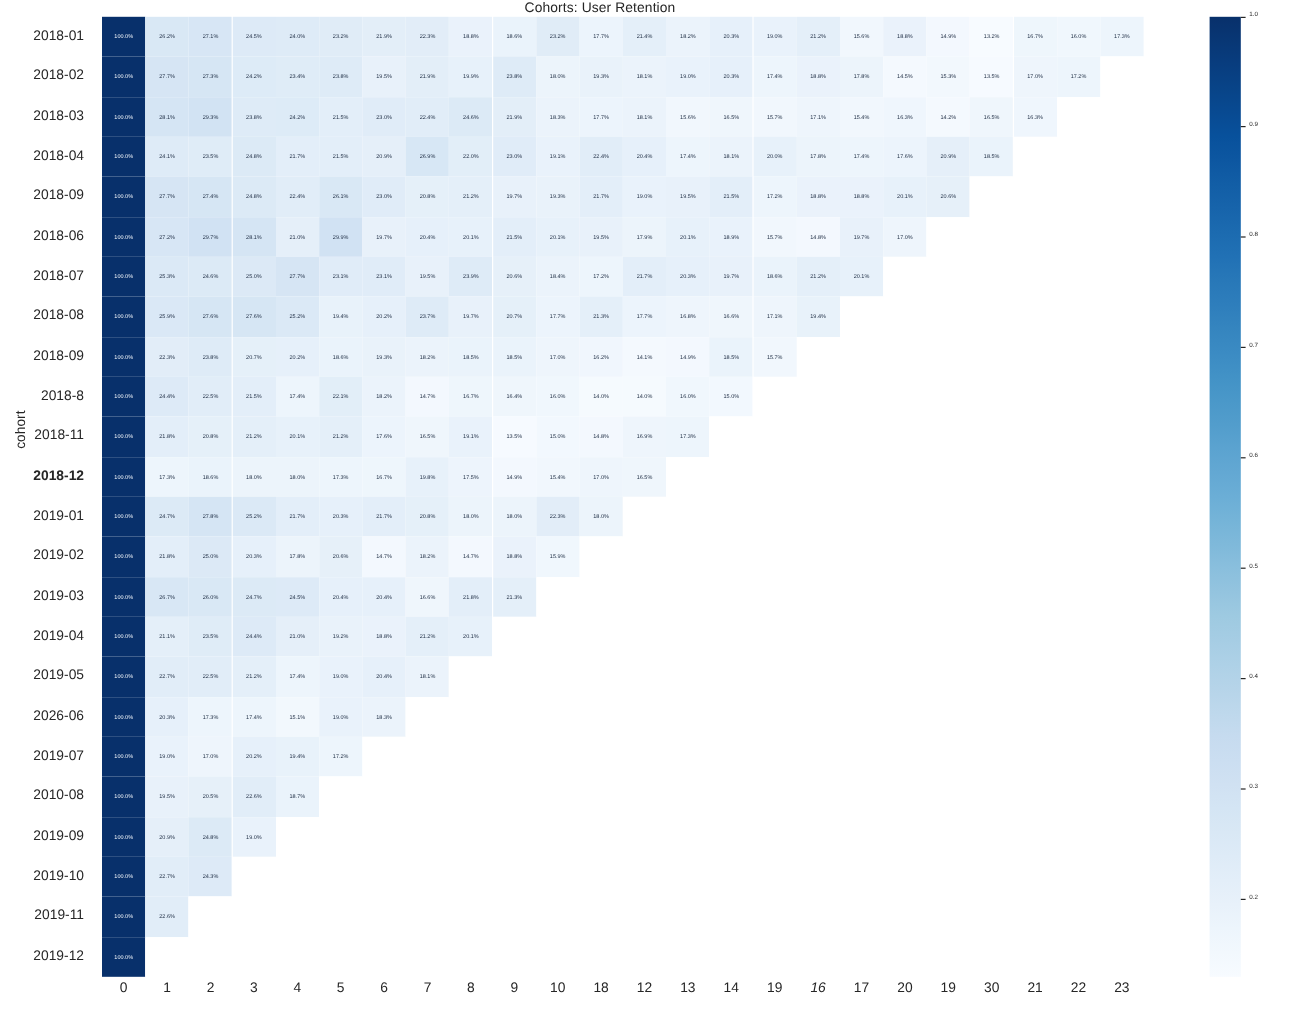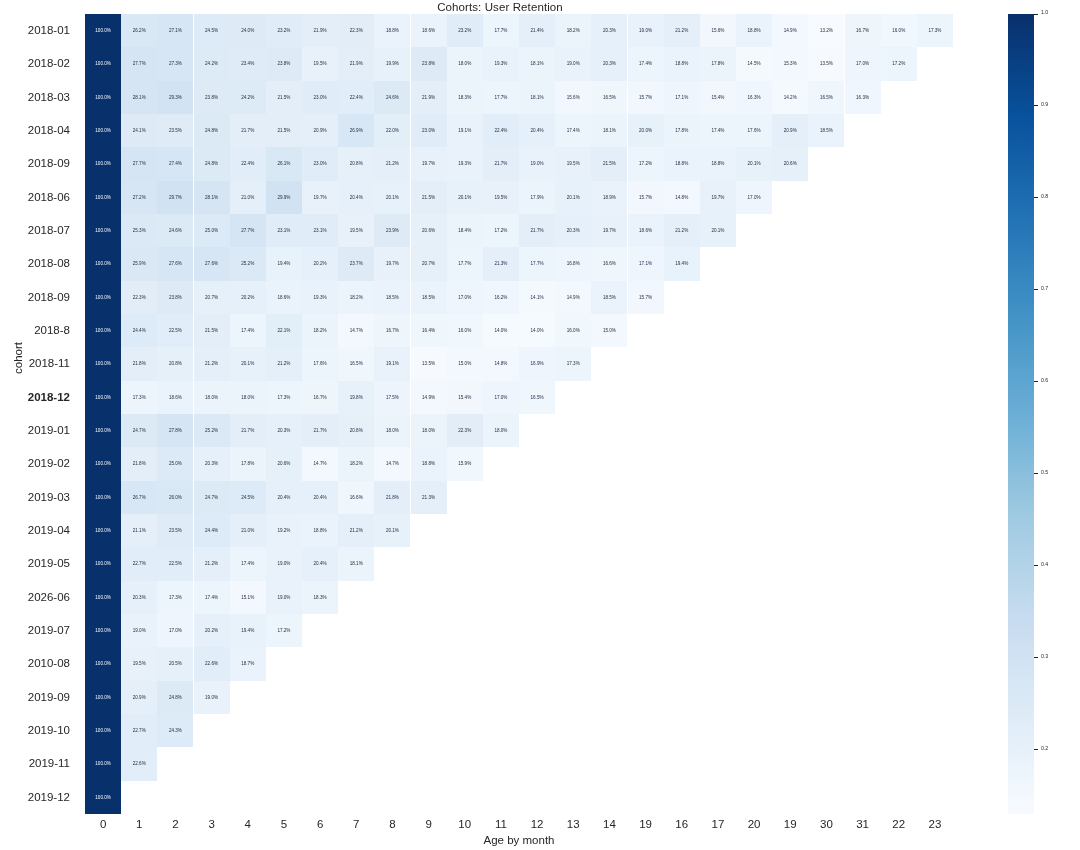--- a/index.html
+++ b/index.html
@@ -825,36 +825,35 @@
       <div class="xtick" style="left: 36.1667px; width: 36.1667px;">1</div>
       <div class="xtick" style="left: 72.3333px; width: 36.1667px;">2</div>
       <div class="xtick" style="left: 108.5px; width: 36.1667px;">3</div>
       <div class="xtick" style="left: 144.667px; width: 36.1667px;">4</div>
       <div class="xtick" style="left: 180.833px; width: 36.1667px;">5</div>
       <div class="xtick" style="left: 217px; width: 36.1667px;">6</div>
       <div class="xtick" style="left: 253.167px; width: 36.1667px;">7</div>
       <div class="xtick" style="left: 289.333px; width: 36.1667px;">8</div>
       <div class="xtick" style="left: 325.5px; width: 36.1667px;">9</div>
       <div class="xtick" style="left: 361.667px; width: 36.1667px;">10</div>
-      <div class="xtick" style="left: 397.833px; width: 36.1667px;">11</div>
+      <div class="xtick" style="left: 397.833px; width: 36.1667px;">18</div>
       <div class="xtick" style="left: 434px; width: 36.1667px;">12</div>
       <div class="xtick" style="left: 470.167px; width: 36.1667px;">13</div>
       <div class="xtick" style="left: 506.333px; width: 36.1667px;">14</div>
       <div class="xtick" style="left: 542.5px; width: 36.1667px;">19</div>
-      <div class="xtick" style="left: 578.667px; width: 36.1667px;">16</div>
+      <div class="xtick" style="left: 578.667px; width: 36.1667px; font-style: italic;">16</div>
       <div class="xtick" style="left: 614.833px; width: 36.1667px;">17</div>
       <div class="xtick" style="left: 651px; width: 36.1667px;">20</div>
       <div class="xtick" style="left: 687.167px; width: 36.1667px;">19</div>
       <div class="xtick" style="left: 723.333px; width: 36.1667px;">30</div>
-      <div class="xtick" style="left: 759.5px; width: 36.1667px;">31</div>
+      <div class="xtick" style="left: 759.5px; width: 36.1667px;">21</div>
       <div class="xtick" style="left: 795.667px; width: 36.1667px;">22</div>
       <div class="xtick" style="left: 831.833px; width: 36.1667px;">23</div>
     </div>
 
-  <div id="x-axis-label">Age by month</div>
 
   <div id="colorbar-wrap">
     <div id="colorbar-gradient" style="background: linear-gradient(rgb(8, 48, 107) 0%, rgb(8, 55, 117) 2.5%, rgb(8, 61, 127) 5%, rgb(8, 68, 136) 7.5%, rgb(8, 74, 146) 10%, rgb(8, 81, 156) 12.5%, rgb(13, 87, 161) 15%, rgb(18, 94, 166) 17.5%, rgb(23, 100, 171) 20%, rgb(28, 107, 176) 22.5%, rgb(33, 113, 181) 25%, rgb(40, 120, 184) 27.5%, rgb(46, 126, 188) 30%, rgb(53, 133, 191) 32.5%, rgb(59, 139, 195) 35%, rgb(66, 146, 198) 37.5%, rgb(74, 152, 201) 40%, rgb(82, 157, 204) 42.5%, rgb(91, 163, 208) 45%, rgb(99, 168, 211) 47.5%, rgb(107, 174, 214) 50%, rgb(117, 180, 216) 52.5%, rgb(127, 185, 218) 55%, rgb(138, 191, 221) 57.5%, rgb(148, 196, 223) 60%, rgb(158, 202, 225) 62.5%, rgb(166, 205, 228) 65%, rgb(174, 209, 231) 67.5%, rgb(182, 212, 233) 70%, rgb(190, 216, 236) 72.5%, rgb(198, 219, 239) 75%, rgb(203, 222, 241) 77.5%, rgb(208, 225, 242) 80%, rgb(212, 229, 244) 82.5%, rgb(217, 232, 245) 85%, rgb(222, 235, 247) 87.5%, rgb(227, 238, 249) 90%, rgb(232, 241, 250) 92.5%, rgb(237, 245, 252) 95%, rgb(242, 248, 253) 97.5%, rgb(247, 251, 255) 100%);"></div>
     <div id="colorbar-ticks">
         <div class="cbtick" style="top: 0px;">
           <div class="dash"></div>
           <div class="cblabel">1.0</div>
         </div>
         <div class="cbtick" style="top: 91.954px;">
           <div class="dash"></div>

